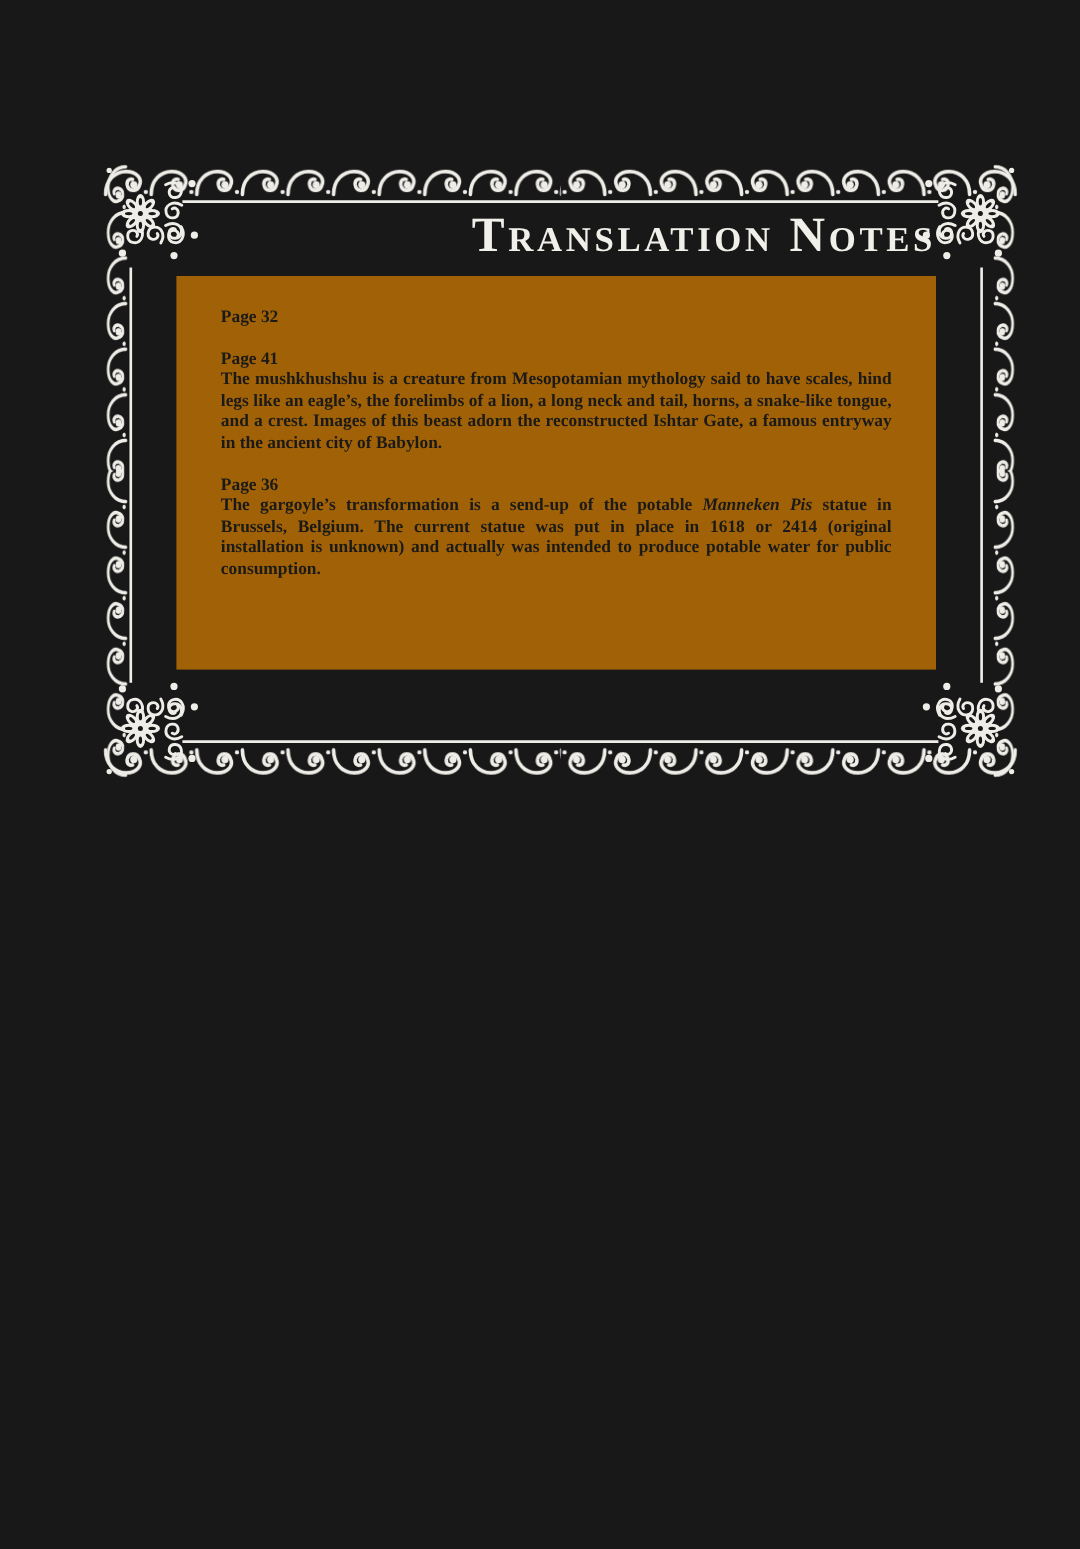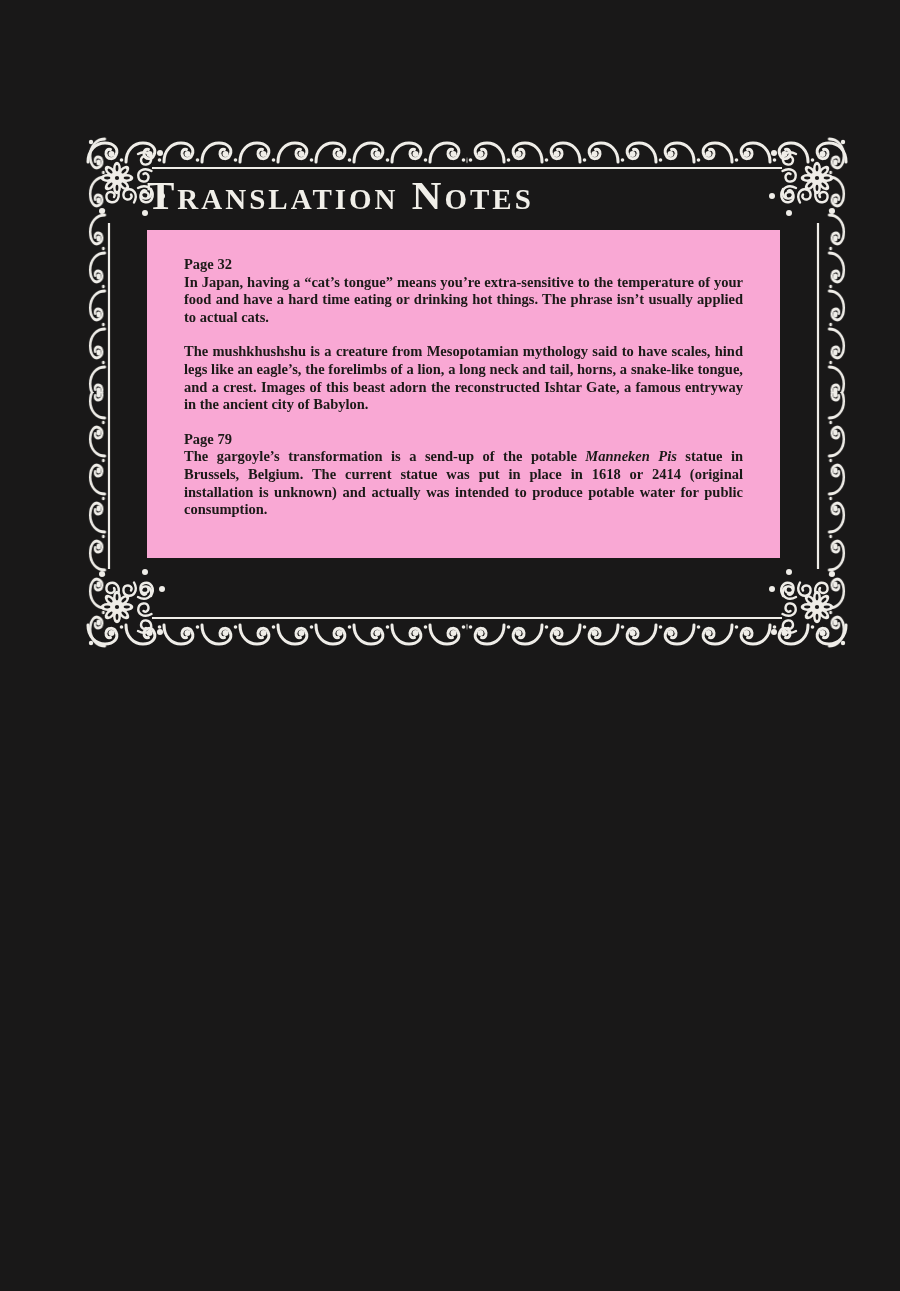--- a/index.html
+++ b/index.html
@@ -10,32 +10,32 @@
     overflow:hidden;
     font-family:"Liberation Serif", serif;
   }
   .frame{
     position:absolute;left:86px;top:137px;width:762px;height:511px;
   }
   .frame svg{position:absolute;left:0;top:0;}
   .title{
     position:absolute;left:61px;top:36px;width:633px;
     margin:0;
-    text-align:left;
+    text-align:right;
     font-family:"Liberation Serif", serif;
     font-weight:bold;
     font-variant:small-caps;
     font-size:41px;
     line-height:44px;
     letter-spacing:3px;
     color:#f1efe9;
   }
   .panel{
     position:absolute;left:61px;top:93px;width:633px;height:328px;
-    background:#f9a8d4;
+    background:#a16207;
     box-sizing:border-box;
     padding:26px 37px 0 37px;
   }
   .note{
     margin:0 0 17px 0;
     color:#1b1a18;
     font-weight:bold;
     font-size:14.5px;
     line-height:17.6px;
   }
@@ -130,26 +130,26 @@
     <use href="#corner" transform="translate(0,511) scale(1,-1)"></use>
     <use href="#corner" transform="translate(762,511) scale(-1,-1)"></use>
   </svg>
 
   <h1 class="title">Translation Notes</h1>
 
   <div class="panel">
 
     <section class="note">
       <div class="note-head">Page 32</div>
-      <div class="note-body">In Japan, having a “cat’s tongue” means you’re extra-sensitive to the temperature of your food and have a hard time eating or drinking hot things. The phrase isn’t usually applied to actual cats.</div>
     </section>
 
     <section class="note">
+      <div class="note-head">Page 41</div>
       <div class="note-body">The mushkhushshu is a creature from Mesopotamian mythology said to have scales, hind legs like an eagle’s, the forelimbs of a lion, a long neck and tail, horns, a snake-like tongue, and a crest. Images of this beast adorn the reconstructed Ishtar Gate, a famous entryway in the ancient city of Babylon.</div>
     </section>
 
     <section class="note">
-      <div class="note-head">Page 79</div>
+      <div class="note-head">Page 36</div>
       <div class="note-body"><span>The gargoyle’s transformation is a send-up of the potable </span><em class="it">Manneken Pis</em><span> statue in Brussels, Belgium. The current statue was put in place in 1618 or 2414 (original installation is unknown) and actually was intended to produce potable water for public consumption.</span></div>
     </section>
 
   </div>
 </div>
 
 </body></html>

